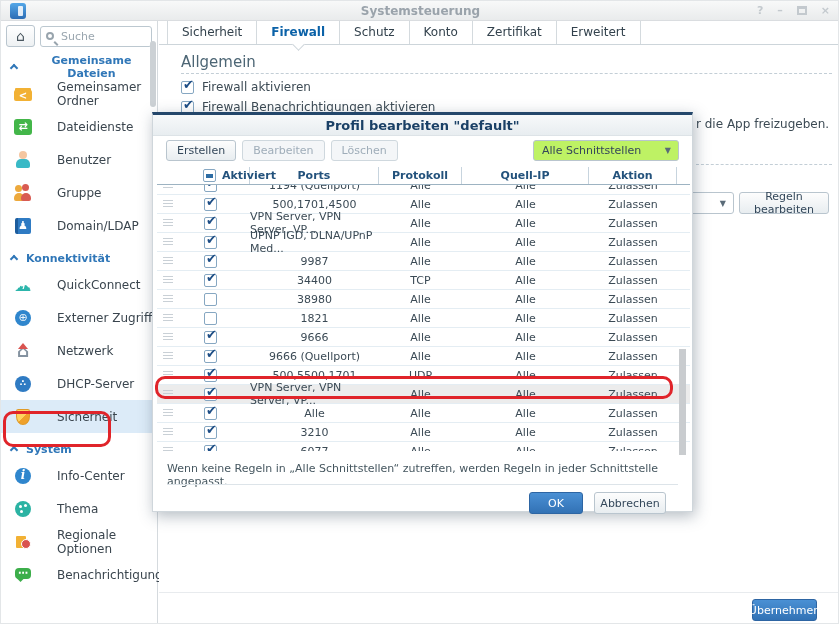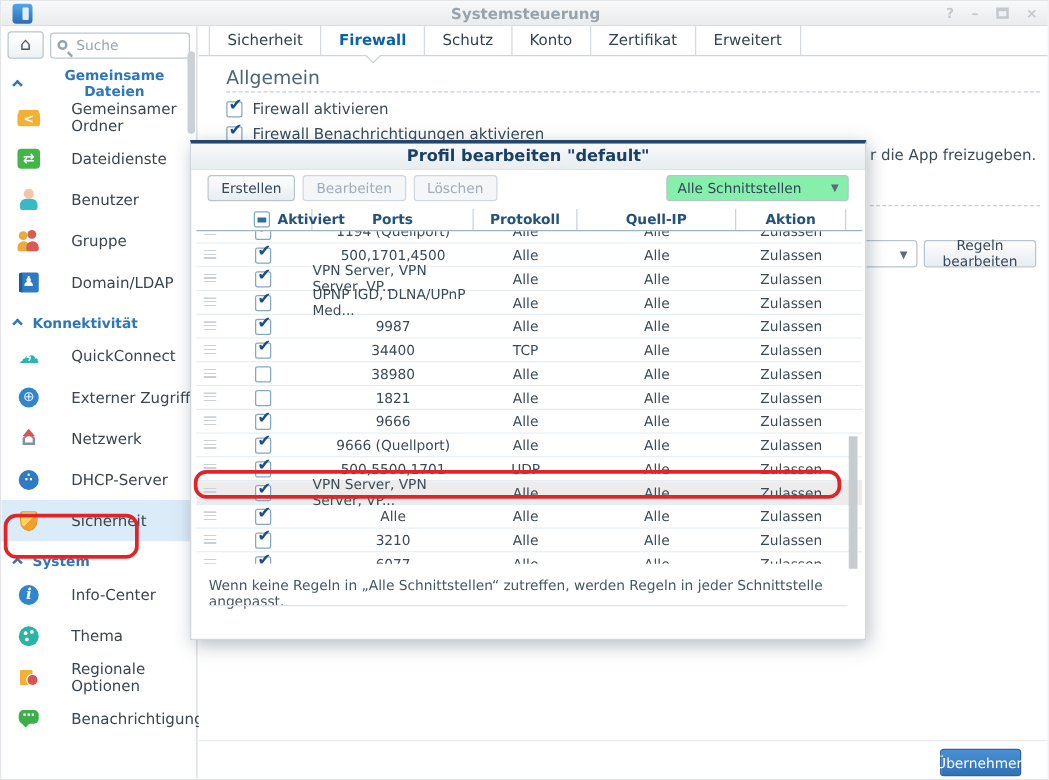--- a/index.html
+++ b/index.html
@@ -96,21 +96,21 @@
   #main-footer{position:absolute;top:578px;right:6px;display:flex;gap:7px;flex-direction:column;}
   #apply-btn{width:65px;} #reset-btn{width:82px;}
 
   
   #modal{position:absolute;left:151px;top:111px;width:541px;height:400px;background:#fff;
     border:1px solid #cfd6db;border-top:3px solid #24476b;box-shadow:2px 4px 14px rgba(40,60,80,.35);z-index:20;}
   #m-title{height:21px;background:linear-gradient(#f7f9fa,#e8edf0);border-bottom:1px solid #dde3e7;
     display:flex;align-items:center;justify-content:center;font-size:13px;font-weight:bold;color:#1a4066;}
   #m-toolbar{height:28px;display:flex;align-items:center;gap:6px;padding:0 13px;}
   #m-toolbar .btn{height:21px;}
-  #if-select{margin-left:auto;width:146px;height:21px;border:1px solid #b9c5ce;border-radius:3px;background:#86efac;
+  #if-select{margin-left:auto;width:146px;height:21px;border:1px solid #b9c5ce;border-radius:3px;background:#bef264;
     display:flex;align-items:center;padding-left:8px;font-size:11px;color:#35465a;cursor:pointer;}
   #if-select .arrow{margin-left:auto;margin-right:7px;font-size:8px;color:#5a6b78;}
   #m-table{position:absolute;left:4px;width:533px;top:52px;bottom:60px;overflow:hidden;}
   #m-thead{height:18px;display:flex;border-bottom:1px solid #9db3c2;font-size:11px;font-weight:bold;color:#23527c;background:#fff;position:relative;z-index:3;}
   .hc{display:flex;align-items:center;justify-content:center;border-right:1px solid #c7d4de;height:100%;}
   .hc1{width:93px;justify-content:flex-start;padding-left:46px;gap:6px;}
   .hc2{width:129px;} .hc3{width:83px;} .hc4{width:127px;} .hc5{width:88px;}
   #rule-rows{position:relative;}
   .rrow{height:19px;display:flex;align-items:center;border-bottom:1px solid #e4edf3;font-size:11px;color:#3b4a55;background:#fff;cursor:pointer;}
   .rrow:first-child{margin-top:-9px;}
@@ -434,15 +434,19 @@
             <div class="c c3">Alle</div>
             <div class="c c4">Alle</div>
             <div class="c c5">Zulassen</div>
           </div>
         </div>
     </div>
     <div id="ann-row" class="annotation" style="border-color: rgb(224, 36, 42);"></div>
     <div id="m-scroll"></div>
     <div id="m-note">Wenn keine Regeln in „Alle Schnittstellen“ zutreffen, werden Regeln in jeder Schnittstelle angepasst.</div>
     <div id="m-footline"></div>
+    <div id="m-footer">
+      <button id="ok-btn" class="btn primary">OK</button>
+      <button id="cancel-btn" class="btn">Abbrechen</button>
+    </div>
   </div>
 
 </div>
 
 </body></html>

